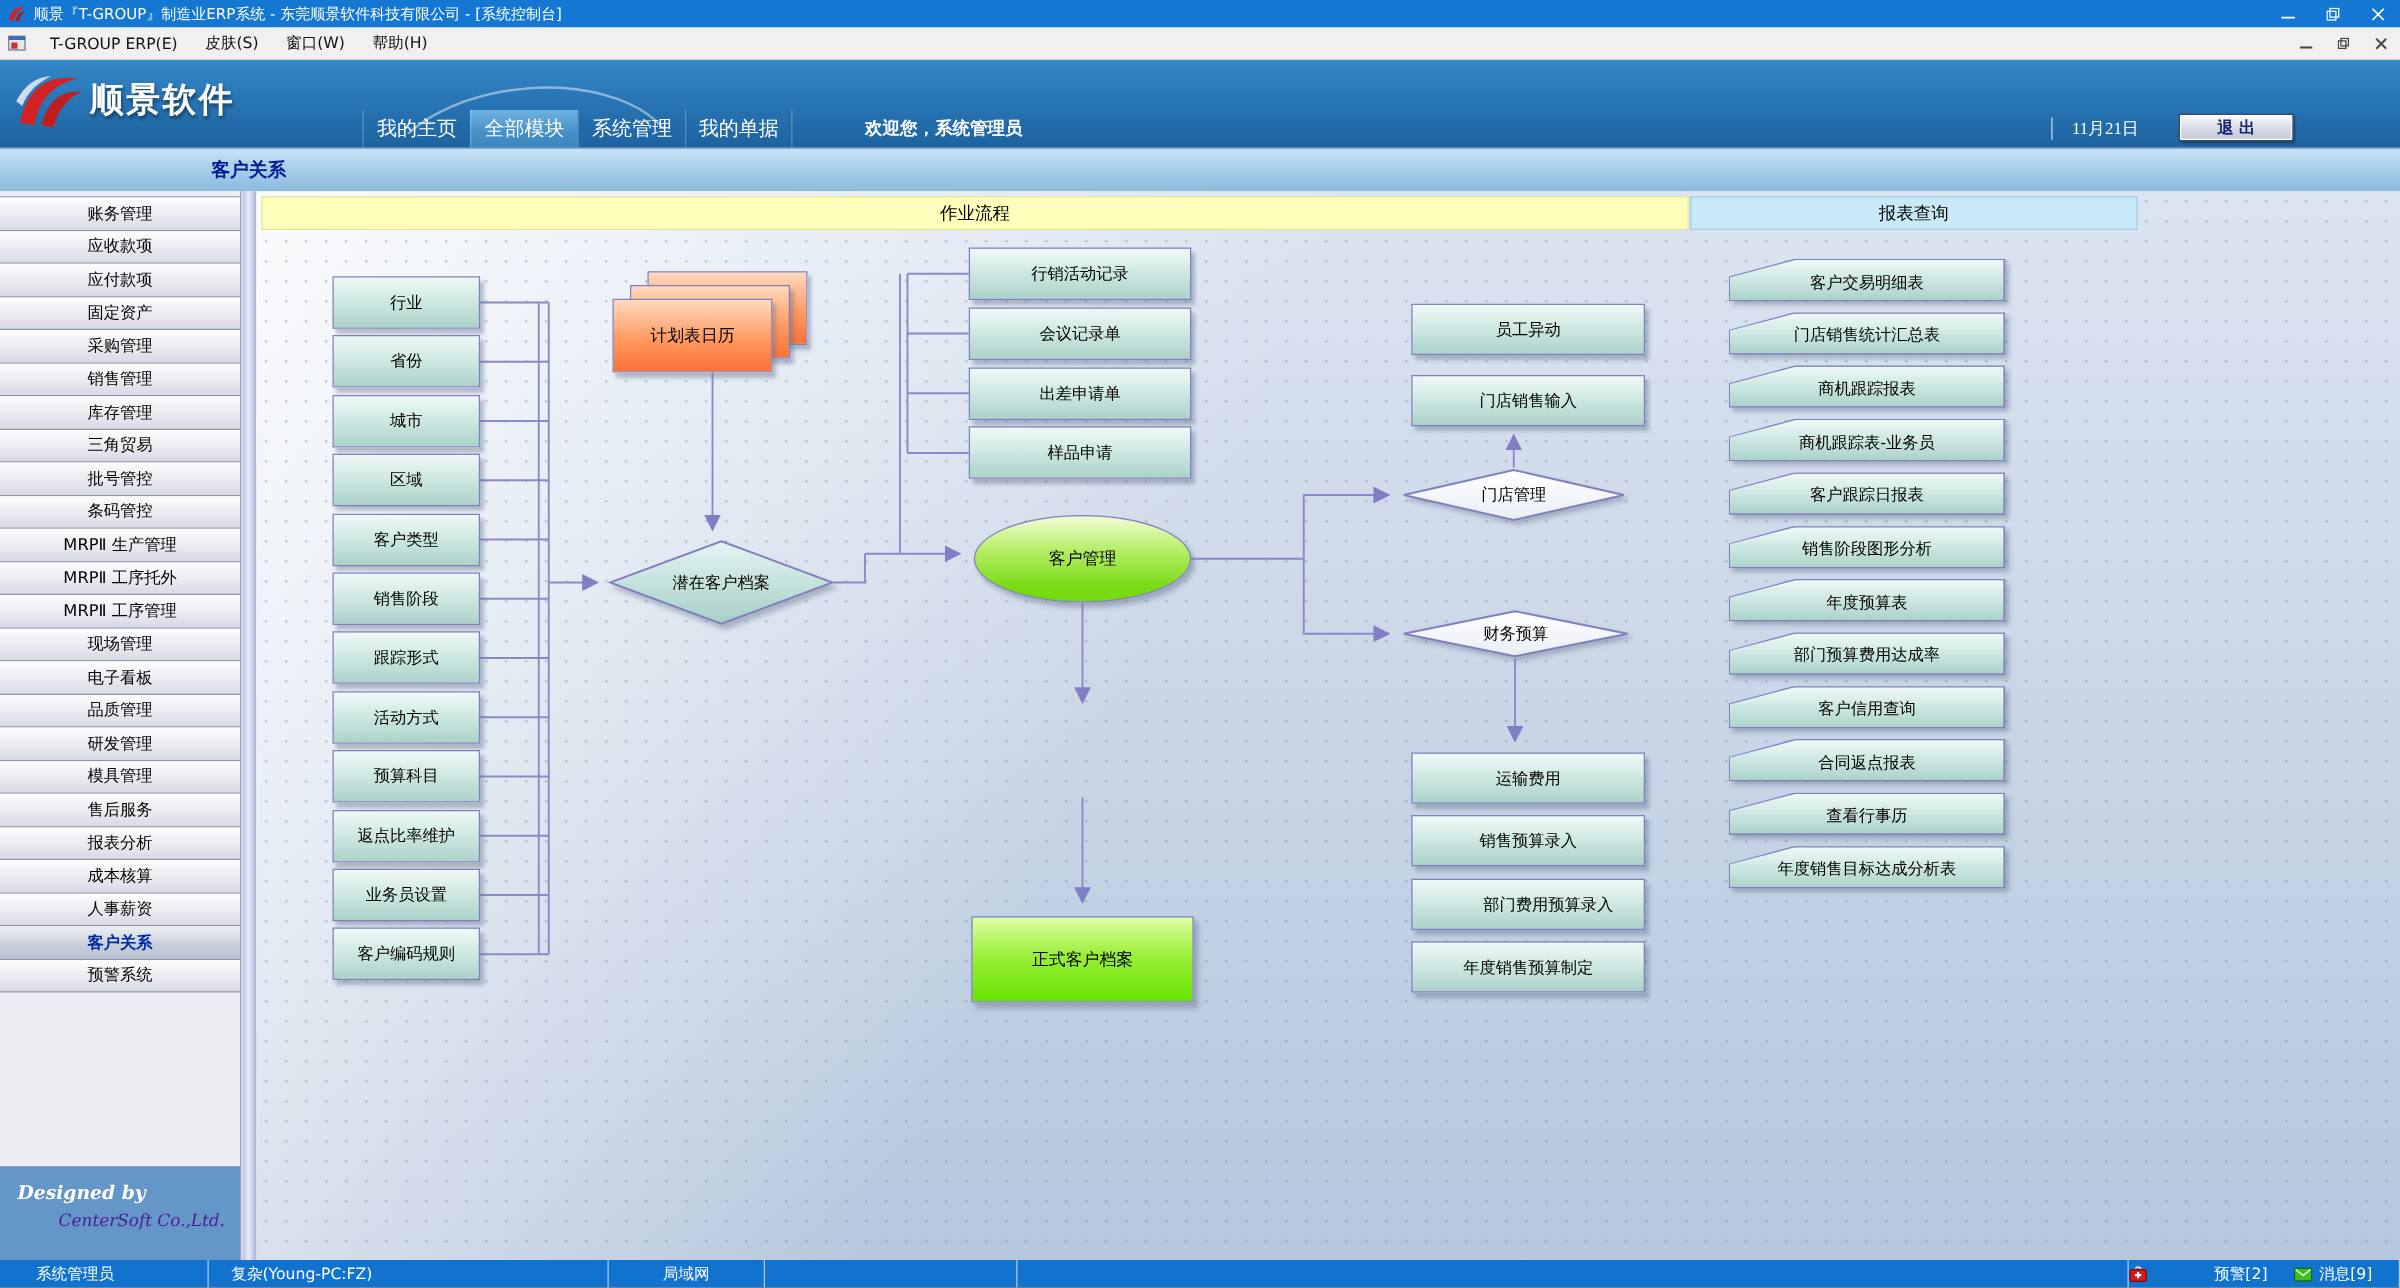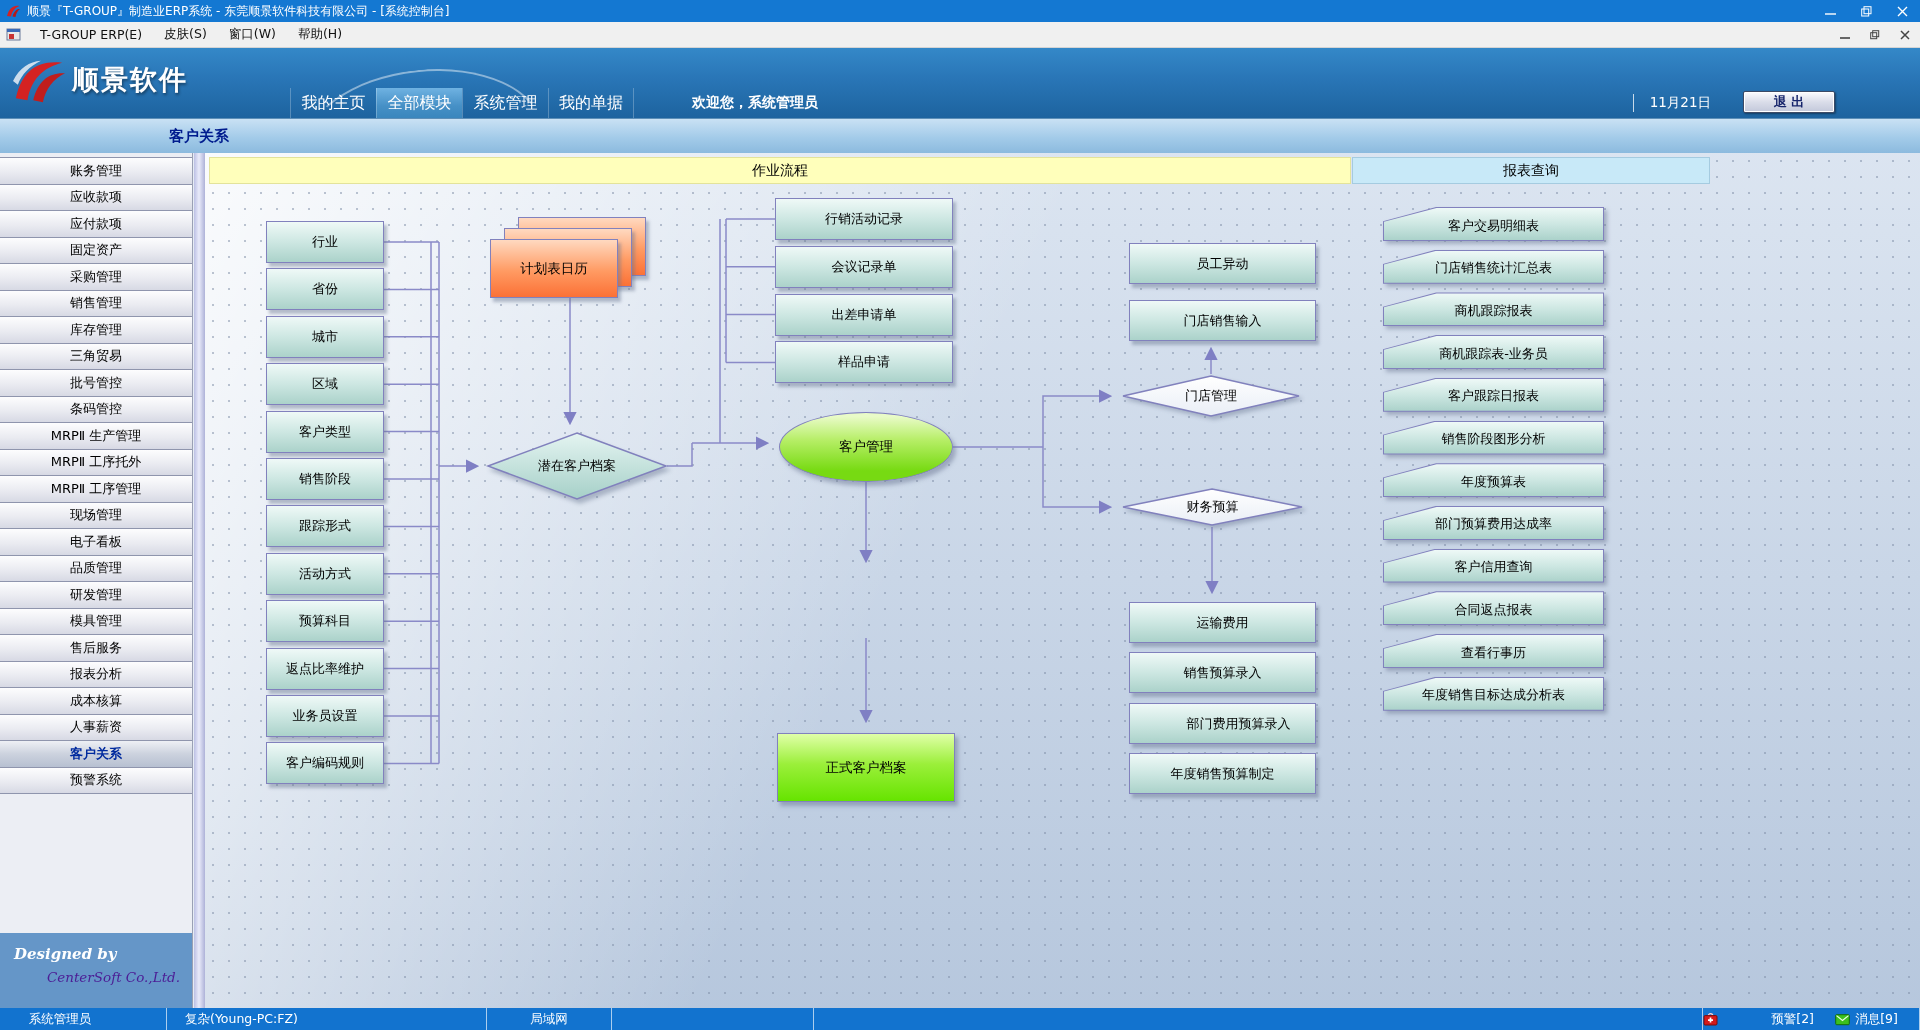--- a/index.html
+++ b/index.html
@@ -27,21 +27,21 @@
   .logo-mark { width:58px; height:52px; }
   .logo-text { color:#fff; font-size:27px; font-weight:bold; letter-spacing:2px; margin-left:4px; text-shadow:1px 2px 3px rgba(0,0,0,.45); }
   .header-curve { position:absolute; left:300px; top:22px; width:240px; height:70px; border:2px solid transparent; border-top:2px solid rgba(255,255,255,.45); border-radius:50% / 100% 100% 0 0; transform:rotate(-6deg); pointer-events:none; }
   .header-bottom { position:absolute; left:0; right:0; bottom:0; height:30px; display:flex; align-items:stretch; }
   .nav-tabs { display:flex; margin-left:290px; }
   .nav-tab { width:86px; display:flex; align-items:center; justify-content:center; color:#fff; font-size:16px; cursor:pointer; border-left:1px solid rgba(255,255,255,.25); }
   .nav-tab:last-child { border-right:1px solid rgba(255,255,255,.25); }
   .nav-tab.active { background:linear-gradient(180deg,#6fb2e2,#4690c6 60%,#3a86bd); }
   .welcome { display:flex; align-items:center; color:#fff; font-size:14px; font-weight:bold; margin-left:58px; }
   .hdr-right { margin-left:auto; display:flex; align-items:center; }
-  .hdr-date { color:#fff; font-size:13.5px; border-left:1px solid rgba(255,255,255,.75); padding-left:16px; }
+  .hdr-date { color:#fff; font-size:13.5px; border-left:1px solid rgba(255,255,255,.75); padding-left:16px;font-family:Liberation Serif, serif; }
   .exit-btn { width:92px; height:22px; margin:0 85px 3px 32px; background:linear-gradient(180deg,#fcfcff,#dadde9 50%,#c2c8da); border:1px solid #3c4a66; border-radius:2px; box-shadow:inset 0 0 0 1px #fff,1px 1px 2px rgba(0,0,0,.4); color:#16246b; font-size:13px; font-weight:bold; display:flex; align-items:center; justify-content:center; cursor:pointer; }
 
   
   .subheader { height:35px; background:linear-gradient(180deg,#c9e1f4 0%,#a3cbe9 55%,#8cbade 100%); border-top:1px solid #5d8fb8; display:flex; align-items:center; flex:0 0 auto; }
   .subheader-title { padding-left:169px; font-size:15px; font-weight:bold; color:#001c8e; }
 
   
   .main { flex:1; position:relative; }
   .sidebar { position:absolute; top:0; bottom:0; left:0; width:193px; background:#eceef4; border-right:1px solid #9aa0b4; }
   .side-list { position:absolute; top:4px; left:0; right:0; border-top:1px solid #8f95ad; }

